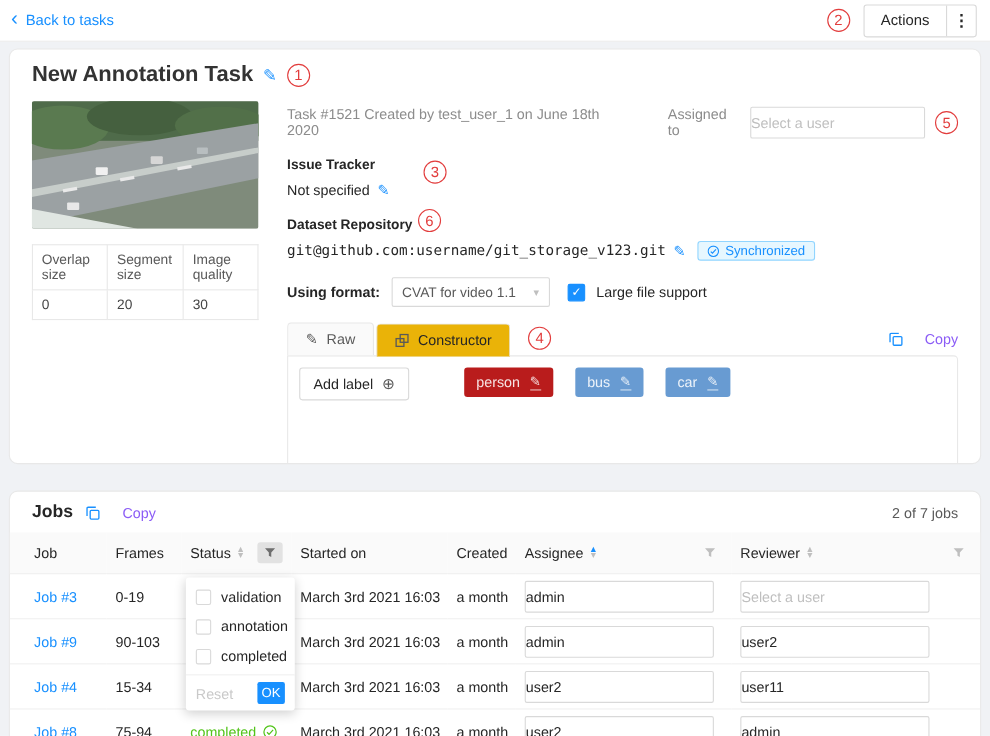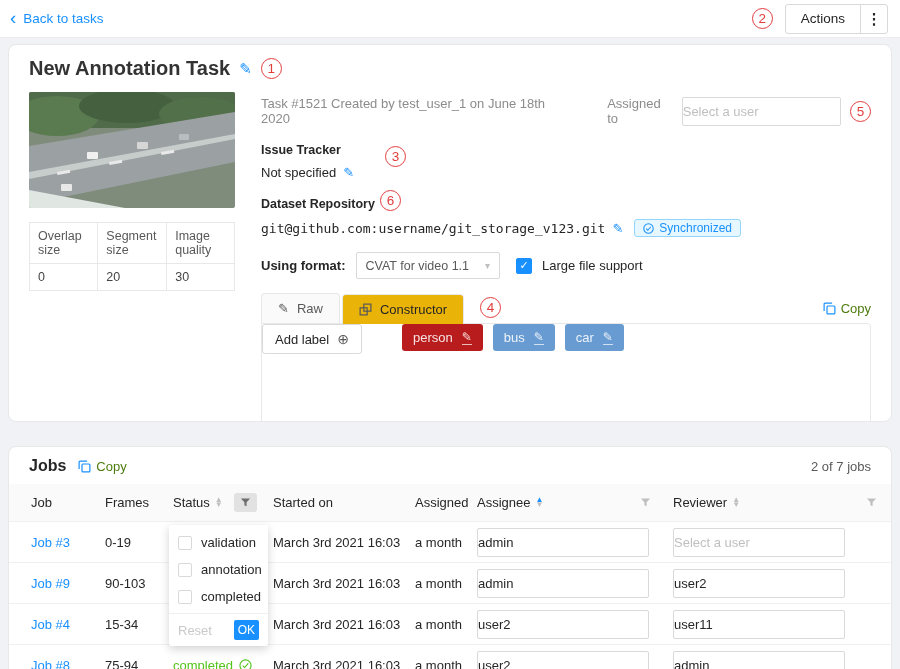--- a/index.html
+++ b/index.html
@@ -93,25 +93,25 @@
 
   .tabs-row { display:flex; align-items:flex-end; margin-top:14px; position:relative; }
   .tab {
     display:flex; align-items:center; gap:8px; padding:7px 16px;
     border:1px solid #e8e8e8; border-bottom:none; border-radius:4px 4px 0 0;
     background:#fafafa; color:#595959; cursor:pointer; margin-right:2px; font-size:13px;
   }
   .tab.active { background:#eab308; color:#262626; position:relative; z-index:2; margin-bottom:-1px; }
   .tab-ic { font-size:13px; }
   .tab-anno { margin-left:14px; margin-bottom:5px; }
-  .copy-link { margin-left:auto; color:#4d7c0f; display:flex; align-items:center; gap:5px; cursor:pointer; align-self:center; text-decoration:none; font-size:13px;text-align:center; }
+  .copy-link { margin-left:auto; color:#8b5cf6; display:flex; align-items:center; gap:20px; cursor:pointer; align-self:center; text-decoration:none; font-size:13px;text-align:center; }
 
   .labels-panel {
     border:1px solid #e8e8e8; border-radius:0 4px 4px 4px;
-    height:112px; display:flex; align-items:flex-start; gap:10px;
+    padding:10px; height:112px; display:flex; align-items:flex-start; gap:20px;
   }
   .add-label {
     border:1px solid #d9d9d9; border-radius:3px; background:#fff; height:30px;
     padding:0 12px; display:flex; align-items:center; gap:8px; font-size:13px; color:#262626; cursor:pointer;
   }
   .plus-ic { font-size:14px; color:#595959; }
   .tag {
     height:27px; border-radius:3px; padding:0 11px; cursor:pointer;
     display:flex; align-items:center; gap:9px; color:rgba(255,255,255,0.88); font-size:13px;
   }
@@ -356,21 +356,21 @@
             </span>
           </span>
         </th>
         <th>
             <span class="th-inner">
               <span>Started on</span>
             </span>
           </th>
         <th>
             <span class="th-inner">
-              <span>Assigned</span>
+              <span>Created</span>
             </span>
           </th>
         <th>
           <span class="th-inner">
             <span>Assignee</span>
             <span class="sorter asc">
                 <span class="up">▲</span>
                 <span class="dn">▼</span>
               </span>
             <span class="funnel">

